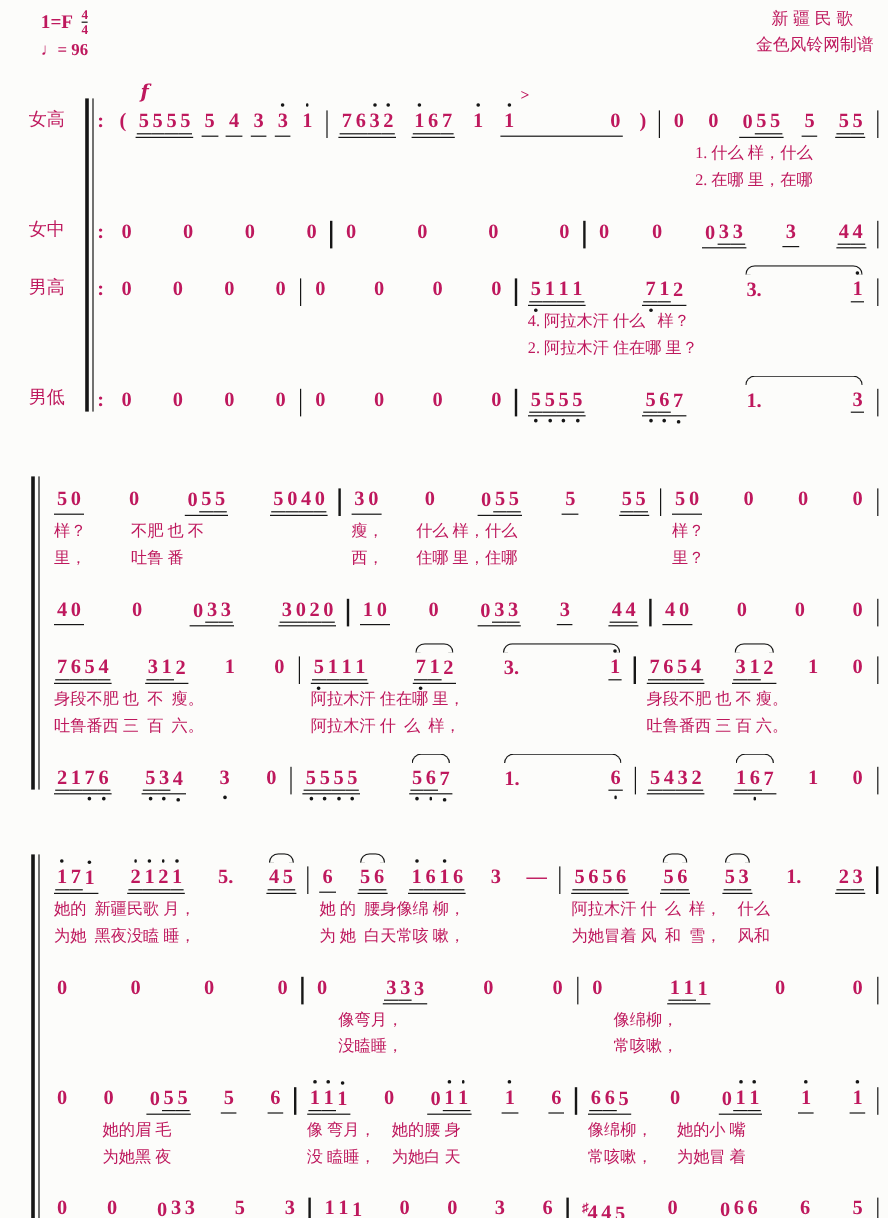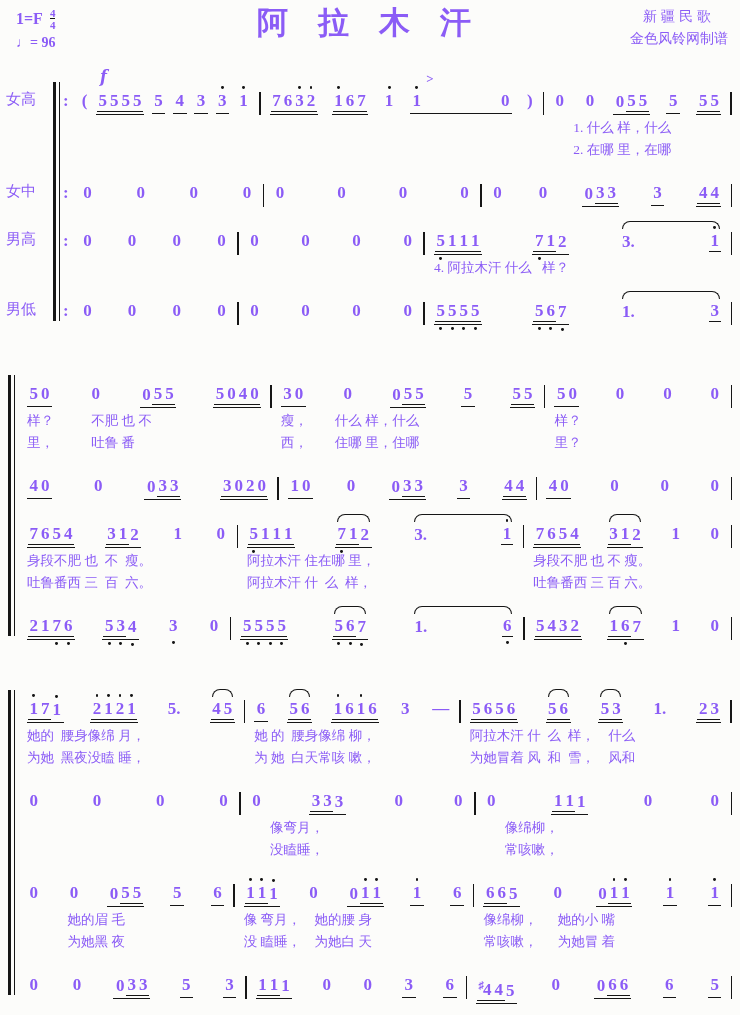--- a/index.html
+++ b/index.html
@@ -1,17 +1,17 @@
 <!DOCTYPE html>
 <html><head>
 <meta charset="utf-8">
 <style>
   html,body{margin:0;padding:0;background:#e8e8e6;}
   .page{position:relative;width:740px;height:1015px;overflow:hidden;background:#fcfcfa;
-        box-sizing:border-box;padding:6px 8px 0 6px;color:#8b5cf6;
+        box-sizing:border-box;padding:6px 8px 0 24px;color:#be185d;
         font-family:"Liberation Serif", serif;}
   
   header{position:relative;height:62px;}
   .meta-left{position:absolute;left:10px;top:2px;font-weight:bold;font-size:16px;}
   .keyline{display:flex;align-items:center;}
   .frac{display:inline-flex;flex-direction:column;align-items:center;font-size:11px;
         line-height:10px;margin-left:7px;font-weight:bold;}
   .frac span+span{border-top:1px solid #161616;padding-top:1px;}
   .tempo{font-size:14px;margin-top:5px;font-weight:bold;}
   .title{position:absolute;left:50%;top:-4px;transform:translateX(-50%);margin:0;
@@ -62,21 +62,20 @@
     <div class="meta-left">
       <div class="keyline">
         <span>1=F</span>
         <span class="frac">
           <span>4</span>
           <span>4</span>
         </span>
       </div>
       <div class="tempo">♩= 96</div>
     </div>
-    <h1 class="title">阿拉木汗</h1>
     <div class="meta-right">
       <div class="origin">新疆民歌</div>
       <div>金色风铃网制谱</div>
     </div>
   </header>
   <div id="score">
       <div class="system labeled">
         <div class="bracket"></div>
         <div class="vrow">
           <div class="vlabel">女高</div>
@@ -276,20 +275,21 @@
                   <span class="note nu"><span class="ch">1</span></span>
                   <span class="note"><span class="ch">2</span></span>
                 </span>
                 <span class="group wide">
                   <span class="tie"></span>
                   <span class="note"><span class="ch">3.</span></span>
                   <span class="note nu"><span class="ch">1</span><span class="hd"></span></span>
                 </span>
               </div>
               <div class="lyr">4. 阿拉木汗 什么   样？</div>
+              <div class="lyr">2. 阿拉木汗 住在哪 里？</div>
             </div>
             <div class="bar"></div>
           </div>
         </div>
         <div class="vrow">
           <div class="vlabel">男低</div>
           <div class="measures">
             <span class="tok colon">:</span>
             <div class="measure" style="flex-grow: 7.044;">
               <div class="mline">
@@ -663,21 +663,21 @@
                 </span>
                 <span class="group">
                   <span class="note"><span class="ch">5.</span></span>
                 </span>
                 <span class="group u1">
                   <span class="tie"></span>
                   <span class="note nu"><span class="ch">4</span></span>
                   <span class="note nu"><span class="ch">5</span></span>
                 </span>
               </div>
-              <div class="lyr">她的  腰身像绵 月，</div>
+              <div class="lyr">她的  新疆民歌 月，</div>
               <div class="lyr">为她  黑夜没瞌 睡，</div>
             </div>
             <div class="bar"></div>
             <div class="measure" style="flex-grow: 6.68;">
               <div class="mline">
                 <span class="group u1">
                   <span class="note"><span class="ch">6</span></span>
                 </span>
                 <span class="group u1">
                   <span class="tie"></span>

